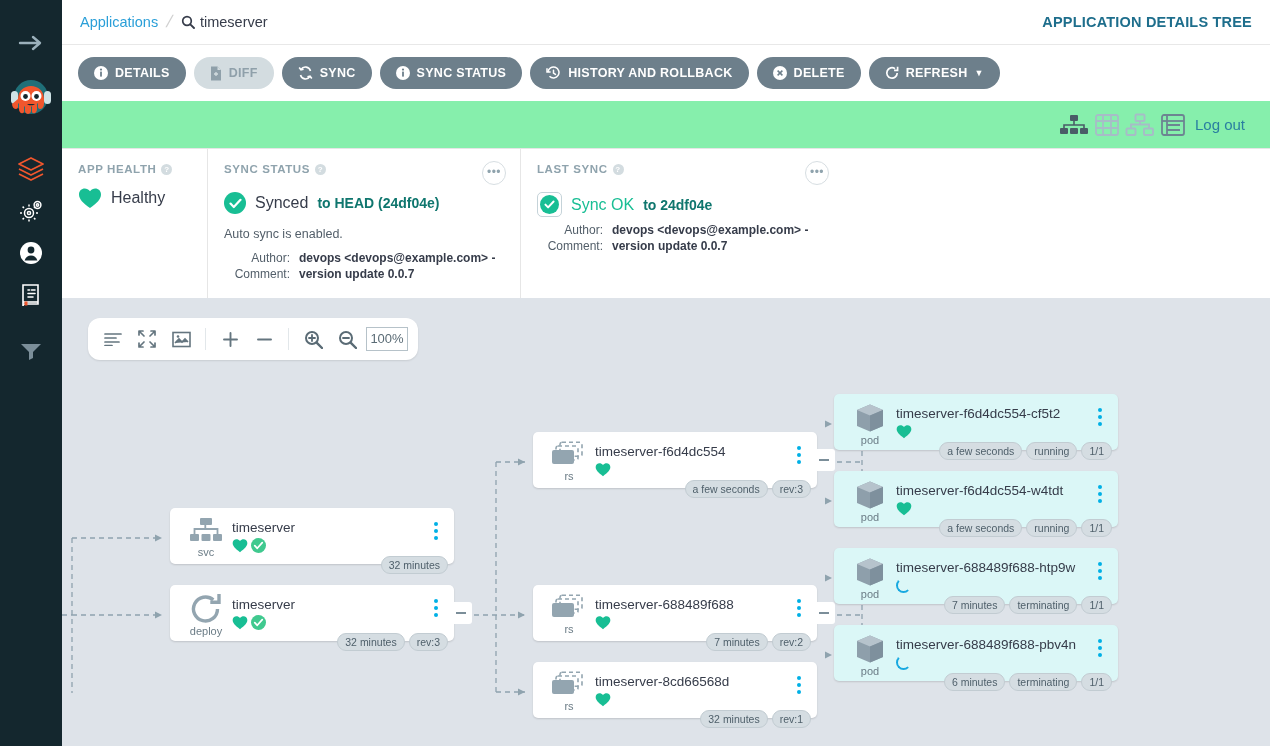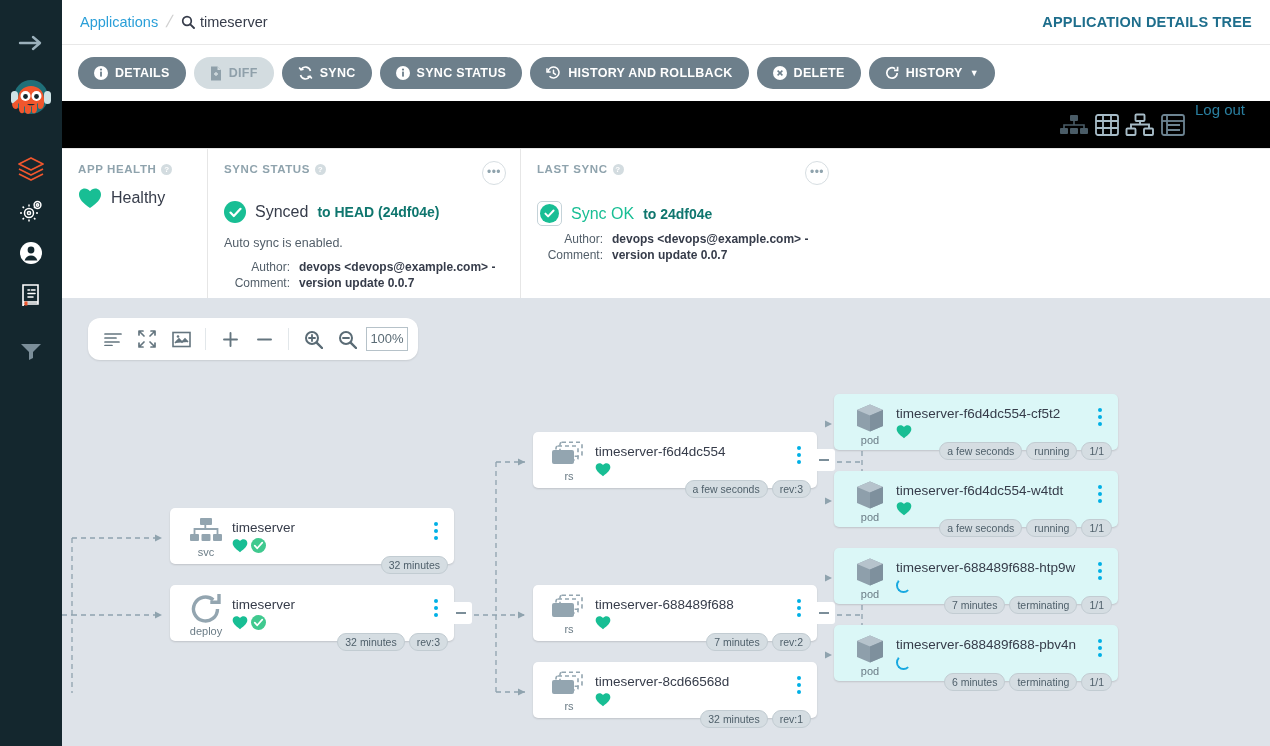--- a/index.html
+++ b/index.html
@@ -41,22 +41,22 @@
     font-size: 12.5px; font-weight: bold; letter-spacing: .3px;
     display: flex; align-items: center; gap: 7px; padding: 0 16px; cursor: pointer;
     white-space: nowrap; border: none;
   }
   .tb-btn.disabled { background: #d3dce0; color: #8fa0aa; justify-content: center; }
   .tb-ico { display: inline-flex; align-items: center; }
 
   
   #viewrow {
     position: absolute; left: 62px; top: 101px; width: 1208px; height: 48px;
-    background: #000000; border-bottom: 1px solid #e6e6e6;
-    display: flex; justify-content: flex-end; gap: 5px; padding-right: 25px;
+    background: #86efac; border-bottom: 1px solid #e6e6e6;
+    display: flex; align-items: center; justify-content: flex-end; gap: 5px; padding-right: 25px;
   }
   #viewrow .vico { cursor: pointer; display: flex; align-items: center; }
   #logout-link { color: #2a7fa0; font-size: 15px; cursor: pointer; margin-left: 4px; }
 
   
   #cards {
     position: absolute; left: 62px; top: 149px; width: 1208px; height: 149px;
     background: #fff; display: flex;
   }
   .card { position: relative; padding: 14px 16px 16px 16px; }
@@ -64,21 +64,21 @@
   .card-title { font-size: 11.5px; font-weight: bold; color: #8fa3ad; letter-spacing: .6px; display: flex; align-items: center; gap: 5px; }
   .help-dot {
     width: 11px; height: 11px; border-radius: 50%; background: #d3dce0; color: #fff;
     font-size: 8px; line-height: 11px; text-align: center; font-weight: bold; cursor: pointer;
   }
   .kebab-round {
     position: absolute; right: 14px; top: 12px; width: 24px; height: 24px; border-radius: 50%;
     border: 1px solid #d7dee2; color: #8fa3ad; font-size: 12px; line-height: 21px; text-align: center;
     cursor: pointer; background: #fff; letter-spacing: .5px;
   }
-  .card-main { display: flex; align-items: center; gap: 9px; margin-top: 26px; }
+  .card-main { display: flex; align-items: center; gap: 9px; margin-top: 17px; }
   .card-main .big { font-size: 16px; color: #363c4a; font-weight: normal; }
   .card-main .big.green { color: #18be94; }
   .card-main .sub { font-size: 14px; color: #0f766e; font-weight: bold; }
   .card-note { font-size: 12.5px; color: #525e69; margin-top: 12px; line-height: 1.35; }
   .kv { display: flex; font-size: 12px; margin-top: 2px; }
   .kv .k { color: #525e69; text-align: right; width: 66px; flex: none; }
   .kv .v { color: #363c4a; font-weight: bold; margin-left: 9px; }
 
   .ok-circle { width: 22px; height: 22px; border-radius: 50%; background: #18be94; display: flex; align-items: center; justify-content: center; flex: none; }
   .ok-box { width: 25px; height: 25px; border-radius: 5px; border: 1.5px solid #c5d3d9; display:flex; align-items:center; justify-content:center; flex: none; }
@@ -264,21 +264,21 @@
       </span>
       <span>DELETE</span>
     </div>
     <div class="tb-btn">
       <span class="tb-ico">
         <svg width="14" height="14" viewBox="0 0 14 14" fill="none" stroke="#fff" stroke-width="1.7">
           <path d="M12.2 7A5.2 5.2 0 1 1 10 2.7"></path>
           <path d="M12.6.8v3.5H9.1"></path>
         </svg>
       </span>
-      <span>HISTORY</span>
+      <span>REFRESH</span>
       <span style="font-size:9px">▼</span>
     </div>
   </div>
 
 <div id="viewrow">
   <span class="vico">
     <svg width="30" height="22" viewBox="0 0 30 22" fill="#4a5c67">
       <rect x="11" y="1" width="8" height="6" rx="1"></rect>
         <rect x="1" y="14" width="8" height="6" rx="1"></rect>
       <rect x="11" y="14" width="8" height="6" rx="1"></rect>

